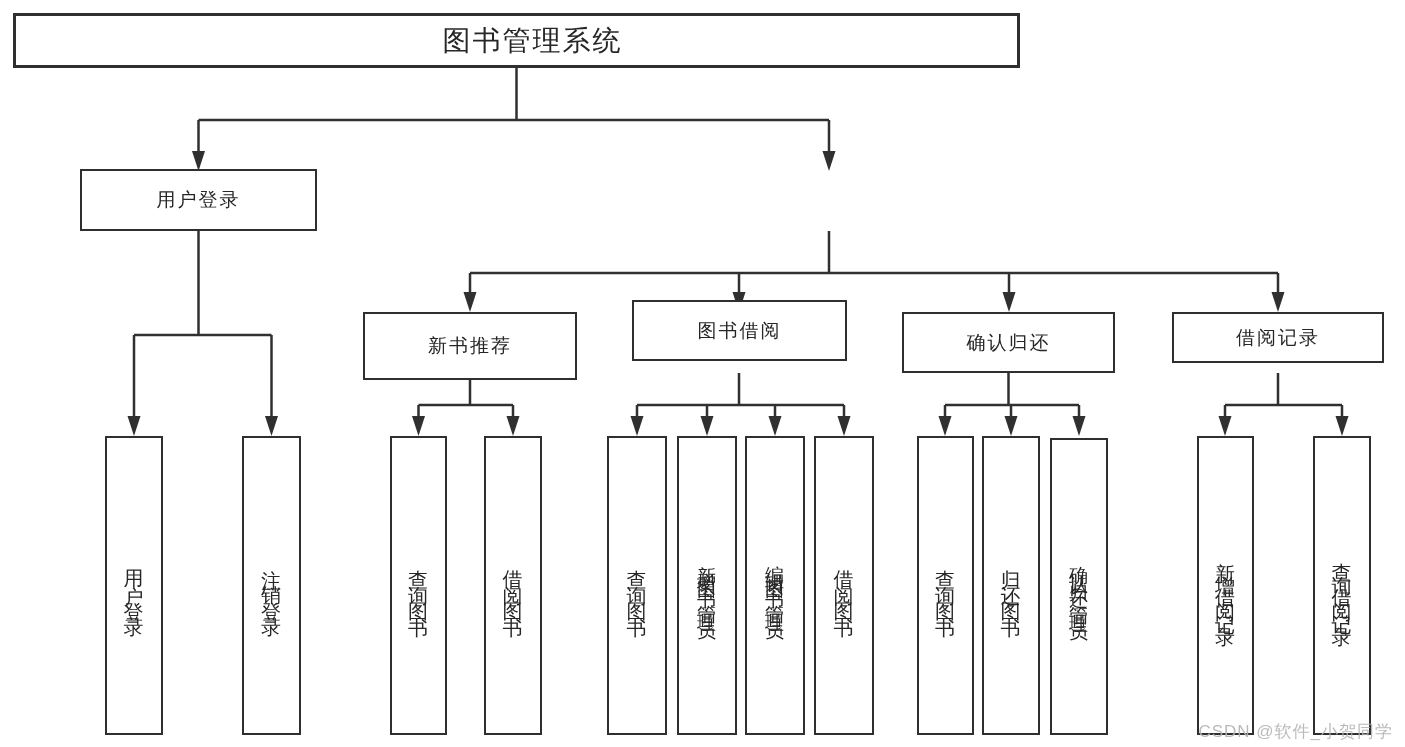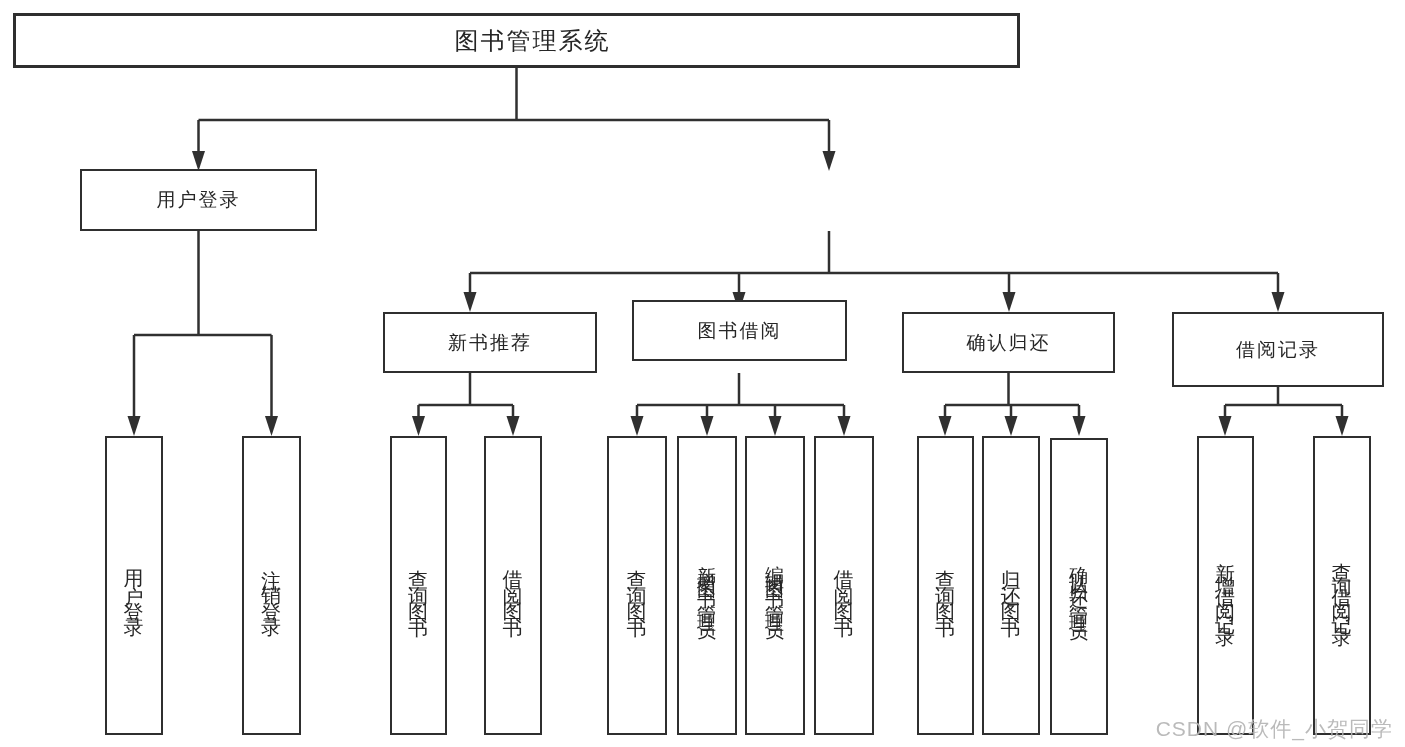--- a/index.html
+++ b/index.html
@@ -20,36 +20,36 @@
     display:flex;align-items:center;justify-content:center;
     z-index:2;
   }
   .root{border-width:3px;}
   .branch .lbl,.root .lbl{
     font-size:19px;
     letter-spacing:2px;
     white-space:nowrap;
     color:#262626;
   }
-  .root .lbl{font-size:24px;margin-left:32px;}
+  .root .lbl{font-size:28px;margin-left:32px;}
   .leaf{z-index:2;}
   .vlbl{
     writing-mode:vertical-rl;
     line-height:1;
     font-size:20px;
     letter-spacing:16px;
     color:#262626;
     white-space:nowrap;
   }
   .vlbl.mid{letter-spacing:13px;}
   .vlbl.long{letter-spacing:8px;font-size:19px;}
   .watermark{
     position:absolute;
     right:12px;bottom:4px;
-    font-size:21px;
+    font-size:17px;
     color:#b5b5b5;
     opacity:0.92;
     letter-spacing:1px;
     z-index:6;
     white-space:nowrap;
   }
 </style>
 </head>
 <body>
 
@@ -89,30 +89,30 @@
   </svg>
 
   <div class="box root" style="left:13px;top:13px;width:1007px;height:55px">
     <span class="lbl">图书管理系统</span>
   </div>
 
   <div class="box branch" style="left:80px;top:169px;width:237px;height:62px">
     <span class="lbl">用户登录</span>
   </div>
 
-  <div class="box branch" style="left:383px;top:312px;width:214px;height:61px">
+  <div class="box branch" style="left:363px;top:312px;width:214px;height:68px">
     <span class="lbl">新书推荐</span>
   </div>
   <div class="box branch" style="left:632px;top:300px;width:215px;height:61px">
     <span class="lbl">图书借阅</span>
   </div>
   <div class="box branch" style="left:902px;top:312px;width:213px;height:61px">
     <span class="lbl">确认归还</span>
   </div>
-  <div class="box branch" style="left:1172px;top:312px;width:212px;height:75px">
+  <div class="box branch" style="left:1172px;top:312px;width:212px;height:51px">
     <span class="lbl">借阅记录</span>
   </div>
 
   <div class="box leaf" style="left:105px;top:436px;width:58px;height:299px">
     <span class="vlbl">用户登录</span>
   </div>
   <div class="box leaf" style="left:242px;top:436px;width:59px;height:299px">
     <span class="vlbl">注销登录</span>
   </div>
 

